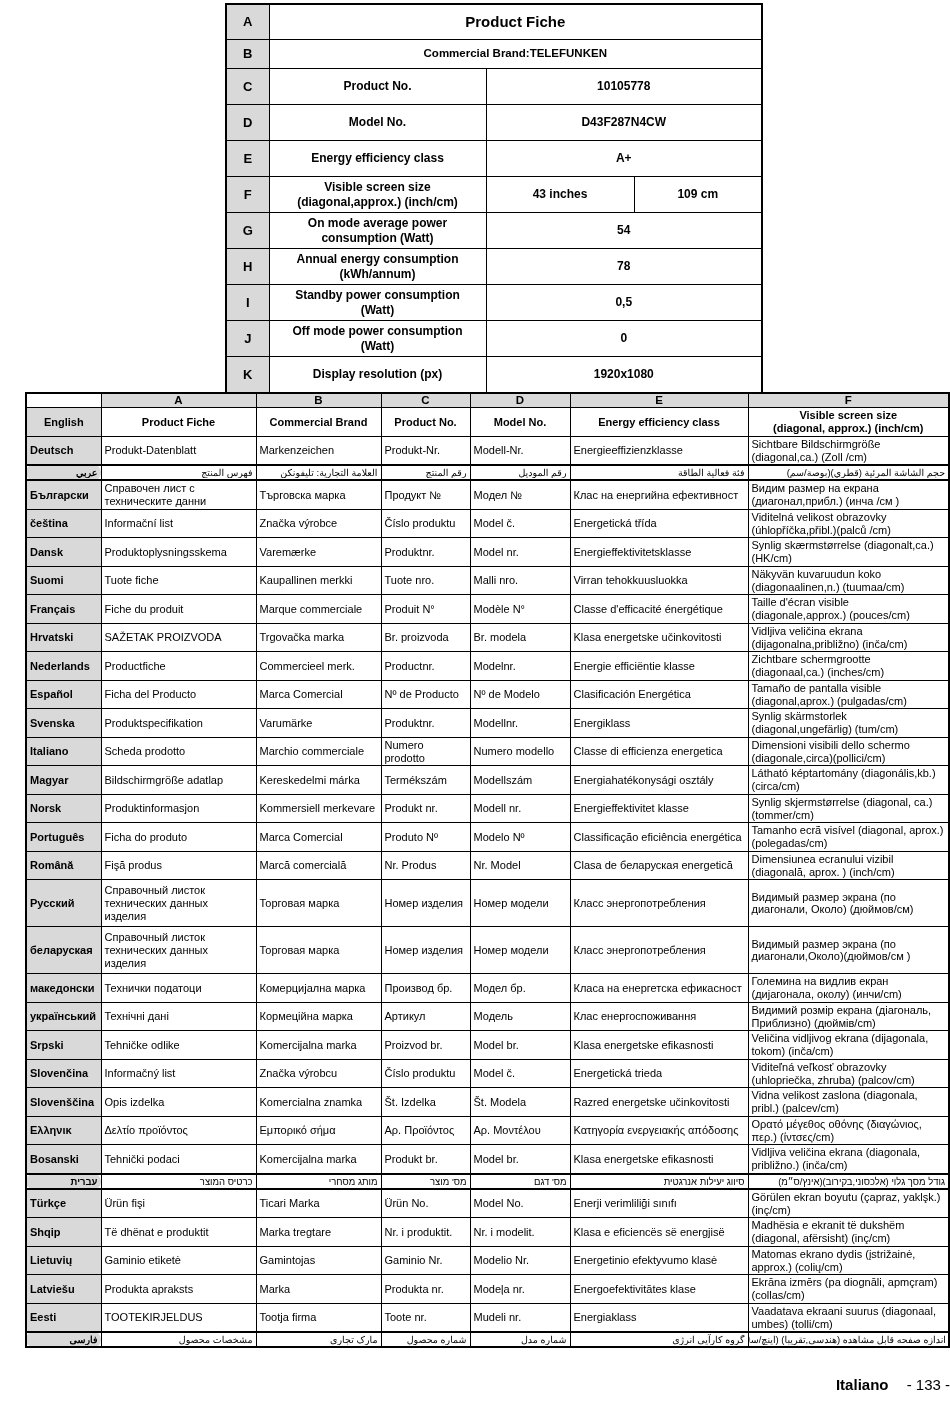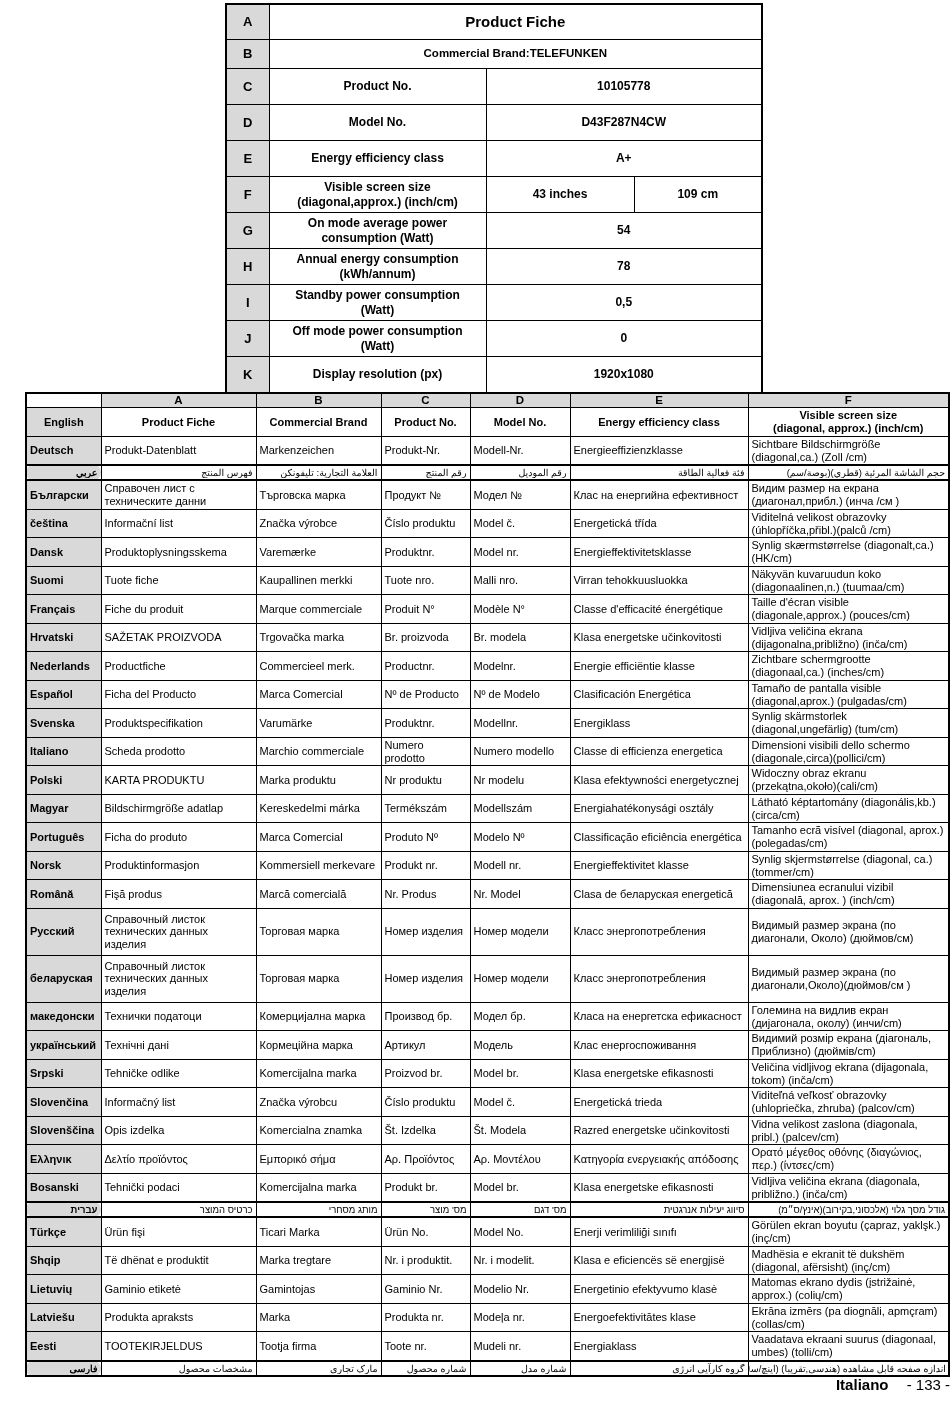--- a/index.html
+++ b/index.html
@@ -250,54 +250,45 @@
           <tr>
             <td class="lang">Italiano</td>
             <td>Scheda prodotto</td>
             <td>Marchio commerciale</td>
             <td>Numero prodotto</td>
             <td>Numero modello</td>
             <td>Classe di efficienza energetica</td>
             <td>Dimensioni visibili dello schermo (diagonale,circa)(pollici/cm)</td>
           </tr>
           <tr>
-            <td class="lang">Polski</td>
-            <td>KARTA PRODUKTU</td>
-            <td>Marka produktu</td>
-            <td>Nr produktu</td>
-            <td>Nr modelu</td>
-            <td>Klasa efektywności energetycznej</td>
-            <td>Widoczny obraz ekranu (przekątna,około)(cali/cm)</td>
-          </tr>
-          <tr>
             <td class="lang">Magyar</td>
             <td>Bildschirmgröße adatlap</td>
             <td>Kereskedelmi márka</td>
             <td>Termékszám</td>
             <td>Modellszám</td>
             <td>Energiahatékonysági osztály</td>
             <td>Látható képtartomány (diagonális,kb.) (circa/cm)</td>
           </tr>
           <tr>
+            <td class="lang">Norsk</td>
+            <td>Produktinformasjon</td>
+            <td>Kommersiell merkevare</td>
+            <td>Produkt nr.</td>
+            <td>Modell nr.</td>
+            <td>Energieffektivitet klasse</td>
+            <td>Synlig skjermstørrelse (diagonal, ca.) (tommer/cm)</td>
+          </tr>
+          <tr>
             <td class="lang">Português</td>
             <td>Ficha do produto</td>
             <td>Marca Comercial</td>
             <td>Produto Nº</td>
             <td>Modelo Nº</td>
             <td>Classificação eficiência energética</td>
             <td>Tamanho ecrã visível (diagonal, aprox.) (polegadas/cm)</td>
-          </tr>
-          <tr>
-            <td class="lang">Norsk</td>
-            <td>Produktinformasjon</td>
-            <td>Kommersiell merkevare</td>
-            <td>Produkt nr.</td>
-            <td>Modell nr.</td>
-            <td>Energieffektivitet klasse</td>
-            <td>Synlig skjermstørrelse (diagonal, ca.) (tommer/cm)</td>
           </tr>
           <tr>
             <td class="lang">Română</td>
             <td>Fişă produs</td>
             <td>Marcă comercială</td>
             <td>Nr. Produs</td>
             <td>Nr. Model</td>
             <td>Clasa de беларуская energetică</td>
             <td>Dimensiunea ecranului vizibil (diagonală, aprox. ) (inch/cm)</td>
           </tr>

